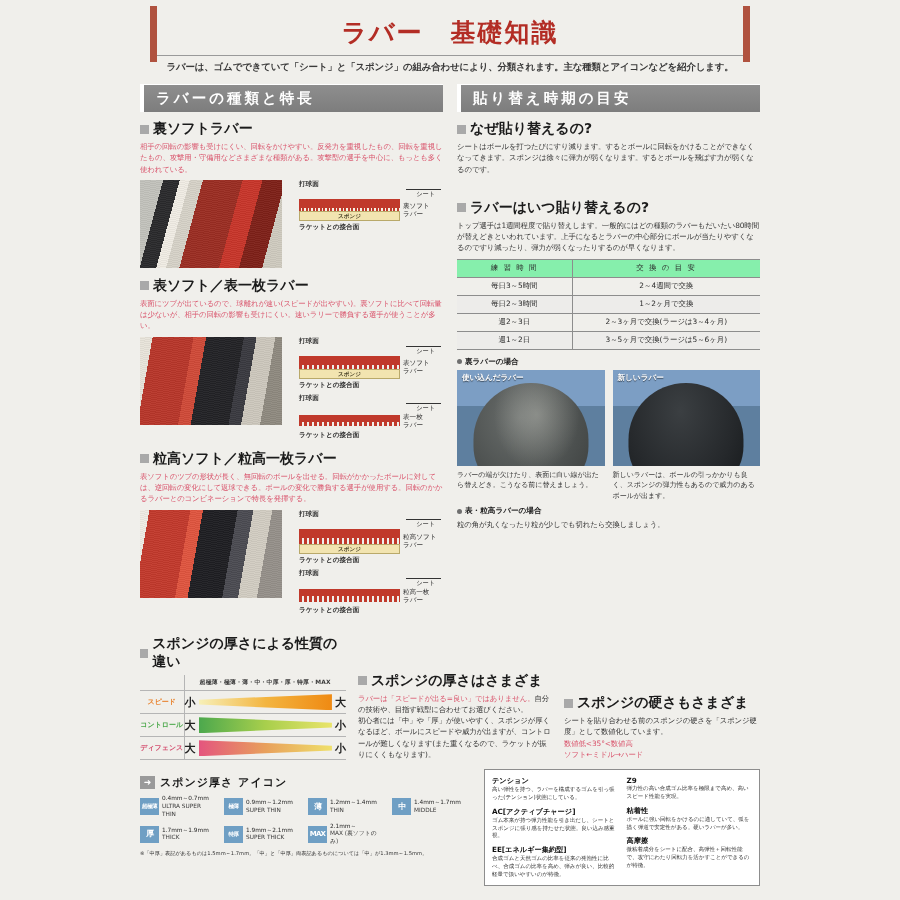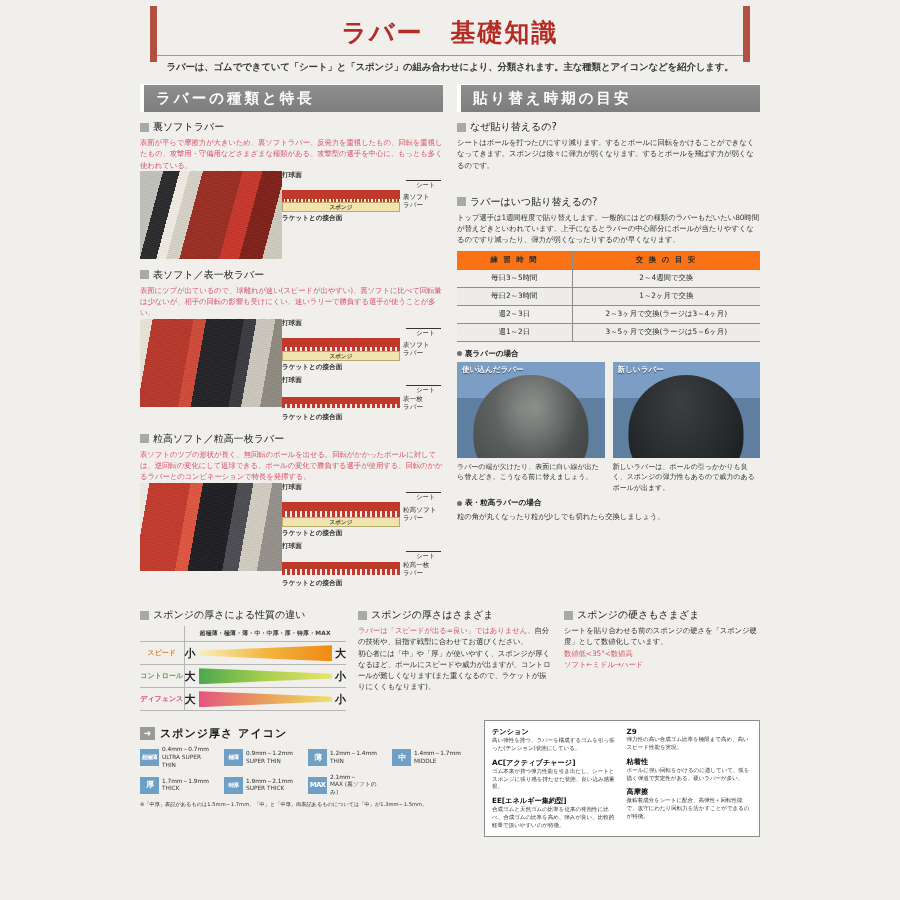--- a/index.html
+++ b/index.html
@@ -28,38 +28,38 @@
   }
 
   
   .sec-bar {
     background: linear-gradient(to bottom,#8e8e8e,#7d7d7d);
     color: #fff; font-size: 14.5px; font-weight: bold;
     padding: 4px 12px; letter-spacing: 3px; margin-bottom: 8px;
     border-left: 4px solid #fff; border-top: 1px solid #fff;
   }
   .sub-h {
-    font-size: 10px; font-weight: normal; color: #1b1b1b;
+    font-size: 14px; font-weight: bold; color: #1b1b1b;
     margin-bottom: 3px; display: flex; align-items: center; gap: 4px;
   }
   .sub-h::before {
     content: ""; width: 9px; height: 9px; background: #a9a9a9; display: inline-block;
   }
   .body-t {
     font-size: 7.4px; line-height: 1.52; color: #333; letter-spacing: -0.1px;
   }
   .hl { color: #d9536b; }
 
   
   .cols { display: flex; gap: 14px; }
   .col { width: 304px; }
 
   
   .rb { margin-bottom: 9px; }
-  .rb-media { display: flex; gap: 0; }
+  .rb-media { display: flex; gap: 17px; margin-top: 5px; }
   .photo { width: 142px; height: 88px; border: 0; position: relative; overflow: hidden; background:#1d1d1d; }
   .ph-a { background:
       linear-gradient(105deg,#c2c2bc 0 14%,#2a2a2c 14% 24%,#f0ece4 24% 30%,#d6d2c8 30% 38%,#9b2d22 38% 62%,#c8352a 62% 74%,#7e2018 74% 88%, #cfcbbf 88% 100%); }
   .ph-b { background:
       linear-gradient(100deg,#e8e4da 0 8%,#b8362a 8% 34%,#d04a38 34% 42%,#222226 42% 66%,#3a3a40 66% 74%,#cdc8bd 74% 86%,#8f8a80 86% 100%); }
   .ph-c { background:
       linear-gradient(100deg,#efece4 0 6%,#c2392c 6% 32%,#e0553f 32% 40%,#1e1e22 40% 62%,#4b4b52 62% 72%,#d2cdc2 72% 84%,#95908a 84% 100%); }
   .photo::after {
     content:""; position:absolute; inset:0;
     background: repeating-linear-gradient(10deg, rgba(255,255,255,.045) 0 1px, rgba(0,0,0,.045) 1px 2px);
@@ -88,21 +88,21 @@
   }
   .side-note { font-size: 6.6px; color:#2e2e2e; width: 40px; line-height:1.25; }
   .sheet-line { font-size: 6.2px; color:#2e2e2e; text-align:right; padding-right:2px; }
 
   
   table.tt { width: 100%; border-collapse: collapse; margin: 5px 0 7px; font-size: 7.4px; }
   table.tt th, table.tt td {
     border-top: 1px solid #8d8d8d; border-bottom: 1px solid #8d8d8d;
     padding: 3.5px 2px; text-align: center; color: #2b2b2b;
   }
-  table.tt th { font-weight: bold; letter-spacing: 1.5px; background:#f97316; }
+  table.tt th { font-weight: normal; letter-spacing: 1.5px; background:#86efac; }
   table.tt .sepc { border-right: 1px solid #8d8d8d; width: 38%; }
   table.tt tr:nth-child(even) td { background: #edecea; }
   .bullet-h {
     font-size: 7.6px; font-weight: bold; color:#222; margin: 2px 0 3px;
     display:flex; align-items:center; gap:3px;
   }
   .bullet-h::before { content:""; width:5px; height:5px; border-radius:50%; background:#6f6f6f; }
 
   
   .cmp { display:flex; gap:8px; margin-bottom:4px; }
@@ -119,21 +119,21 @@
     background: radial-gradient(ellipse at 55% 28%, rgba(225,225,215,.32), transparent 48%);
   }
   .cmp-img.fresh .disc { background: radial-gradient(ellipse at 45% 25%, #3b3f42, #25282b 62%, #15181a); }
   .cmp-cap {
     position:absolute; left:5px; top:3px; color:#fff; font-size:7.6px; font-weight:bold;
     text-shadow: 0 1px 1px rgba(0,0,0,.6);
   }
   .cmp-txt { font-size: 7px; line-height:1.5; color:#333; margin-top:4px; }
 
   
-  .thick-wrap { display:flex; gap:12px; }
+  .thick-wrap { display:flex; gap:12px;align-items:flex-end; }
   .tc-left { width: 208px; }
   .tc-mid  { width: 196px; }
   .tc-right{ width: 198px; }
   table.chart { width:100%; border-collapse: collapse; font-size:6.4px; margin-top:4px; }
   table.chart td { border-top:1px solid #b5b5b5; border-bottom:1px solid #b5b5b5; padding:3px 0; }
   table.chart tr:first-child td { border-top:none; }
   .chart-head { text-align:center; font-size:5.9px; color:#3a3a3a; font-weight:bold; letter-spacing:.2px; }
   .rlabel { width: 44px; text-align:center; font-weight:bold; font-size:7px; border-right:1px solid #b5b5b5; }
   .rl-speed { color:#e8802a; } .rl-ctrl { color:#4aa84a; } .rl-def { color:#d45070; }
   .bar-cell { padding-left:4px; padding-right:4px; }
@@ -196,21 +196,21 @@
 
   <div class="cols">
 
     <div class="col">
       <div class="sec-bar">ラバーの種類と特長</div>
 
       <div class="rb">
         <div class="sub-h">
             <span>裏ソフトラバー</span>
           </div>
-        <div class="body-t hl">表面が平らで摩擦力が大きいため、裏ソフトラバー。反発力を重視したもの、回転を重視したもの、攻撃用・守備用などさまざまな種類がある。攻撃型の選手を中心に、もっとも多く使われている。</div>
+        <div class="body-t hl">相手の回転の影響も受けにくい、回転をかけやすい。反発力を重視したもの、回転を重視したもの、攻撃用・守備用などさまざまな種類がある。攻撃型の選手を中心に、もっとも多く使われている。</div>
         <div class="rb-media">
           <div class="photo ph-a"></div>
           <div class="diag">
             <div class="lbl">打球面</div>
             <div class="sheet-line"><span style="border-top:1px solid #333;padding:0 6px 0 10px;">シート</span></div>
             <div class="diag-row">
               <div class="diag-stack">
                 <div class="sheet"></div>
                 <div class="sheet-under"></div>
                 <div class="sponge">スポンジ</div>

